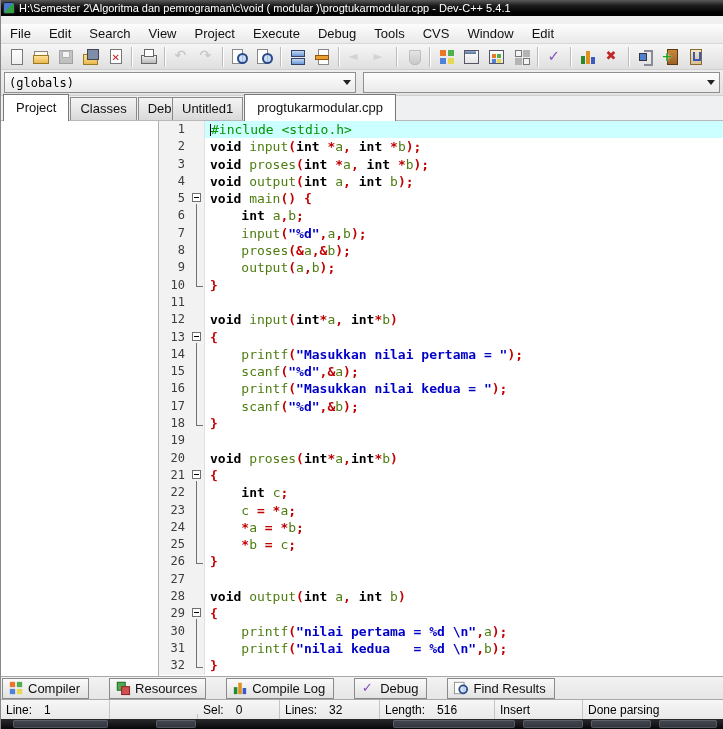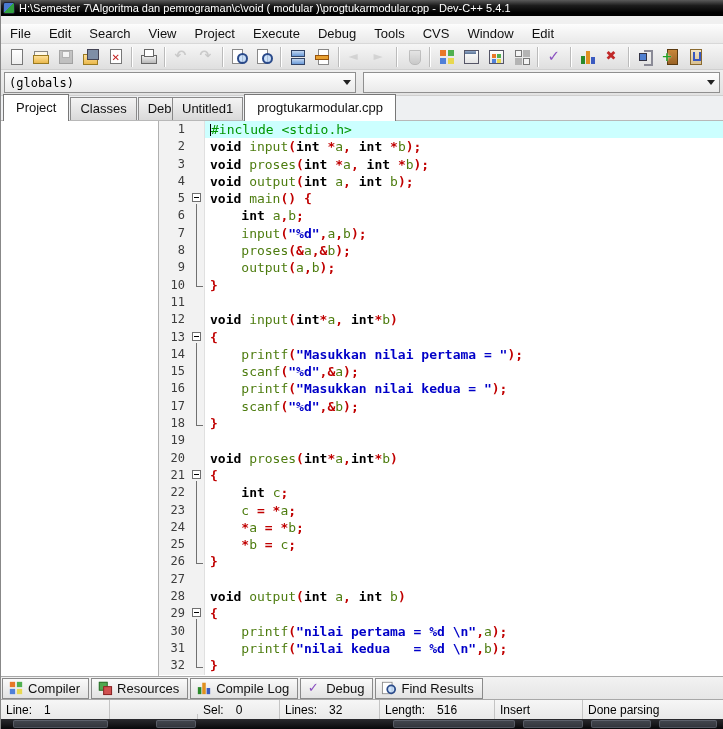--- a/index.html
+++ b/index.html
@@ -113,42 +113,42 @@
   .c-k{color:var(--kw,#000);font-weight:bold;}
   .c-n{color:#4d7c0f;}
   .c-s{color:var(--sym,#c00000);font-weight:bold;}
   .c-t{color:var(--str,#0000c8);font-weight:bold;}
   .c-p{color:var(--pre,#009600);font-weight:normal;}
 
   
   .btabs{height:24px;background:linear-gradient(#f2f2f2,#e6e6e6);display:flex;align-items:center;
     flex:none;border-top:1px solid #a8a8a8;border-bottom:1px solid #a8a8a8;padding-left:1px;}
   .btab{display:flex;align-items:center;gap:3px;border:1px solid #8a8a8a;background:linear-gradient(#fafafa,#e2e2e2);
-    height:21px;padding:0 8px 0 4px;font-size:13px;color:#111;margin-right:2px;white-space:nowrap;}
+    height:21px;padding:0 8px 0 4px;font-size:13px;color:#111;margin-right:20px;white-space:nowrap;}
   .btab .ico{transform:scale(.88);}
 
   
   .statusbar{height:19px;background:linear-gradient(#f6f6f6,#e9e9e9);display:flex;align-items:center;
     font-size:12px;color:#000;flex:none;}
   .sp{height:100%;display:flex;align-items:center;padding-left:5px;border-right:1px solid #c4c4c4;flex:none;}
   .sp .val{margin-left:12px;}
   .sp:last-child{border-right:none;flex:1;}
 
   
   .taskbar{height:10px;background:linear-gradient(#2a2a2e,#08080a);flex:none;display:flex;align-items:center;position:relative;}
   .tk{position:absolute;top:1px;height:8px;border-radius:2px;background:rgba(160,170,190,.25);border:1px solid rgba(200,210,230,.2);}
 </style>
 </head>
 <body>
 
 <div class="win">
 
   <div class="titlebar">
     <span class="appicon"></span>
-    <span class="title-text">H:\Semester 7\Algoritma dan pemrograman\c\void ( modular )\progtukarmodular.cpp - Dev-C++ 5.4.1</span>
+    <span class="title-text">H:\Semester 2\Algoritma dan pemrograman\c\void ( modular )\progtukarmodular.cpp - Dev-C++ 5.4.1</span>
   </div>
 
   <div class="menubar" id="menu-bar">
       <span class="menu-item">File</span>
       <span class="menu-item">Edit</span>
       <span class="menu-item">Search</span>
       <span class="menu-item">View</span>
       <span class="menu-item">Project</span>
       <span class="menu-item">Execute</span>
       <span class="menu-item">Debug</span>

